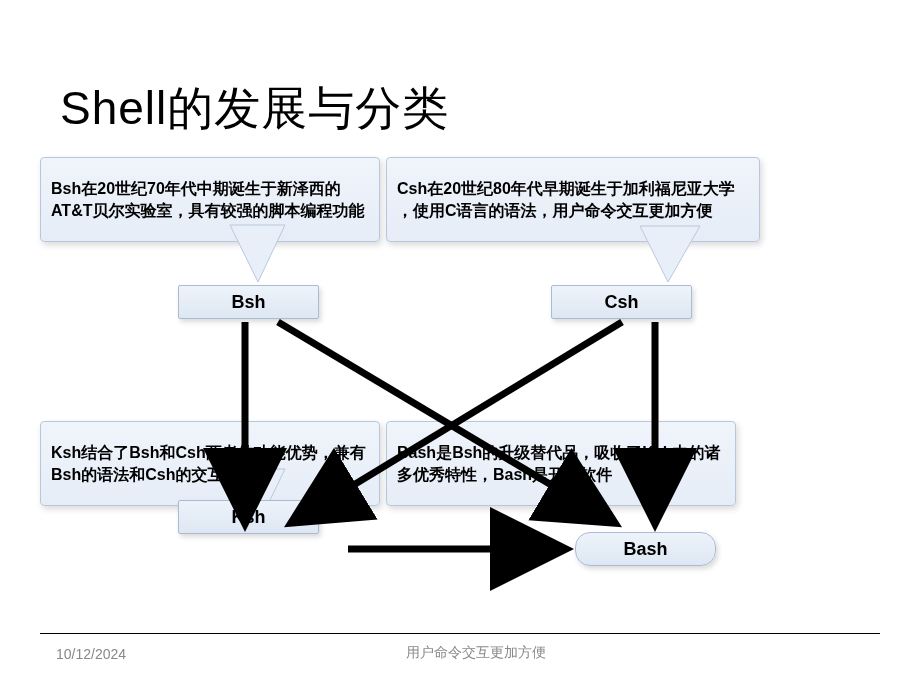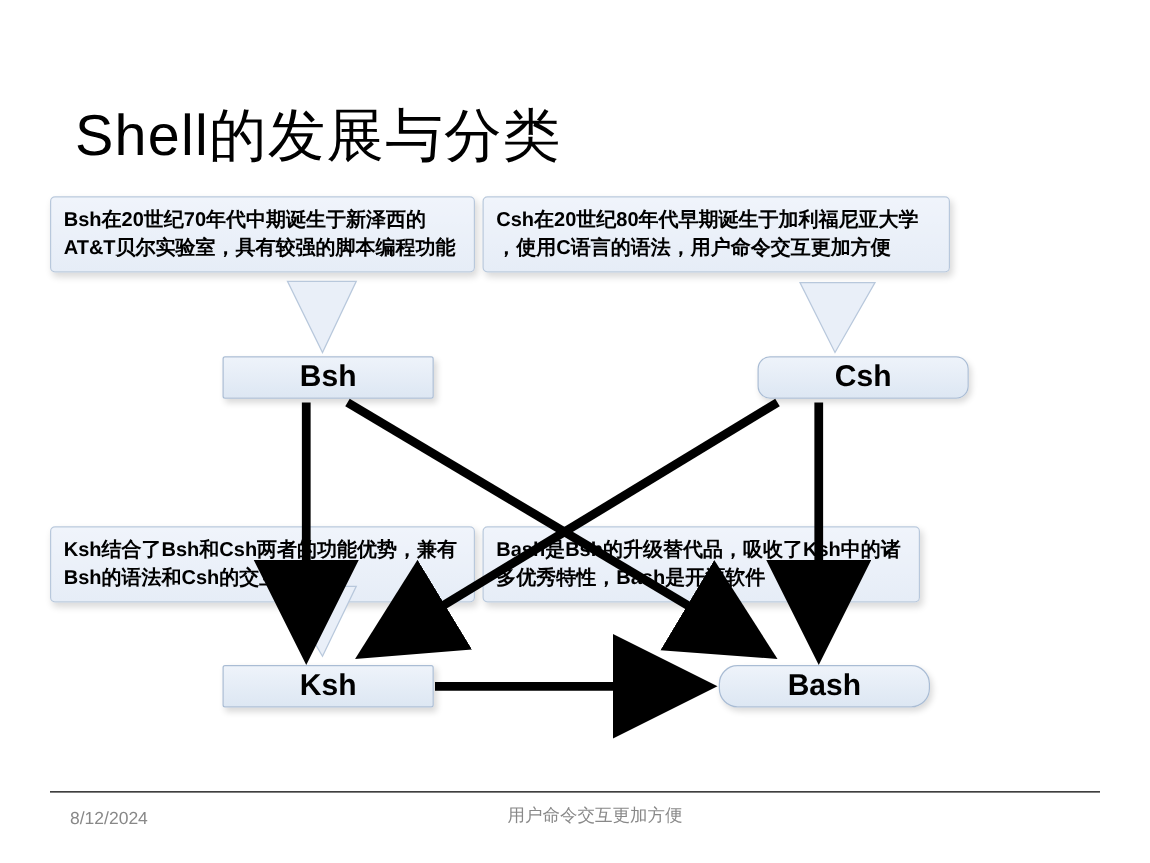--- a/index.html
+++ b/index.html
@@ -20,38 +20,38 @@
       color: #000;
       letter-spacing: 1px;
       text-align: center;
     }
     .callout {
       position: absolute;
       background: linear-gradient(to bottom, #f0f4fb, #e6edf7);
       border: 1px solid #b8c8dc;
       border-radius: 4px;
       box-shadow: 2px 3px 6px rgba(0,0,0,0.15);
-      padding: 8px 10px;
+      padding: 20px 10px;
       font-size: 16px;
       font-weight: bold;
       line-height: 1.35;
       color: #000;
     }
     .node {
       position: absolute;
-      width: 169px;
+      width: 141px;
       height: 34px;
       background: linear-gradient(to bottom, #eef3fa, #dde7f3);
       border: 1px solid #a9bcd4;
       border-radius: 2px;
       box-shadow: 2px 3px 5px rgba(0,0,0,0.15);
       display: flex;
       align-items: center;
       justify-content: center;
-      font-size: 24px;
+      font-size: 18px;
       font-weight: bold;
       color: #000;
     }
     .footer-left {
       position: absolute;
       bottom: 28px;
       left: 56px;
       font-size: 14px;
       color: #888;
     }
@@ -98,22 +98,22 @@
 <svg class="arrows">
   <polygon points="225,469 285,469 258,525" fill="#e9eff8" stroke="#b8c8dc" stroke-width="1"></polygon>
 </svg>
 
 <div class="callout" style="top:421px; left:386px; width:350px;">Bash是Bsh的升级替代品，吸收了Ksh中的诸多优秀特性，Bash是开源软件</div>
 <svg class="arrows">
   <polygon points="625,469 685,469 654,525" fill="#e9eff8" stroke="#b8c8dc" stroke-width="1"></polygon>
 </svg>
 
 <div class="node" style="top:285px; left:178px;">Bsh</div>
-<div class="node" style="top:285px; left:606px;border-radius:10px;">Csh</div>
-<div class="node" style="top:532px; left:178px;">Ksh</div>
+<div class="node" style="top:285px; left:551px;">Csh</div>
+<div class="node" style="top:500px; left:178px;">Ksh</div>
 <div class="node" style="top:532px; left:575px;border-radius:15px;">Bash</div>
 
 <svg class="arrows">
   <defs>
     <marker id="ah" markerWidth="14" markerHeight="14" refX="10" refY="6" orient="auto">
       <polygon points="0,0 12,6 0,12" fill="#000"></polygon>
     </marker>
   </defs>
 
   <line x1="245" y1="322" x2="245" y2="518" stroke="#000" stroke-width="7" marker-end="url(#ah)"></line>
@@ -121,14 +121,14 @@
   <line x1="278" y1="322" x2="610" y2="520" stroke="#000" stroke-width="7" marker-end="url(#ah)"></line>
 
   <line x1="655" y1="322" x2="655" y2="518" stroke="#000" stroke-width="7" marker-end="url(#ah)"></line>
 
   <line x1="622" y1="322" x2="296" y2="520" stroke="#000" stroke-width="7" marker-end="url(#ah)"></line>
 
   <line x1="348" y1="549" x2="560" y2="549" stroke="#000" stroke-width="7" marker-end="url(#ah)"></line>
 </svg>
 
 <div class="hr"></div>
-<div class="footer-left">8/12/2024</div>
+<div class="footer-left">10/12/2024</div>
 <div class="footer-center">用户命令交互更加方便</div>
 
 </body></html>

